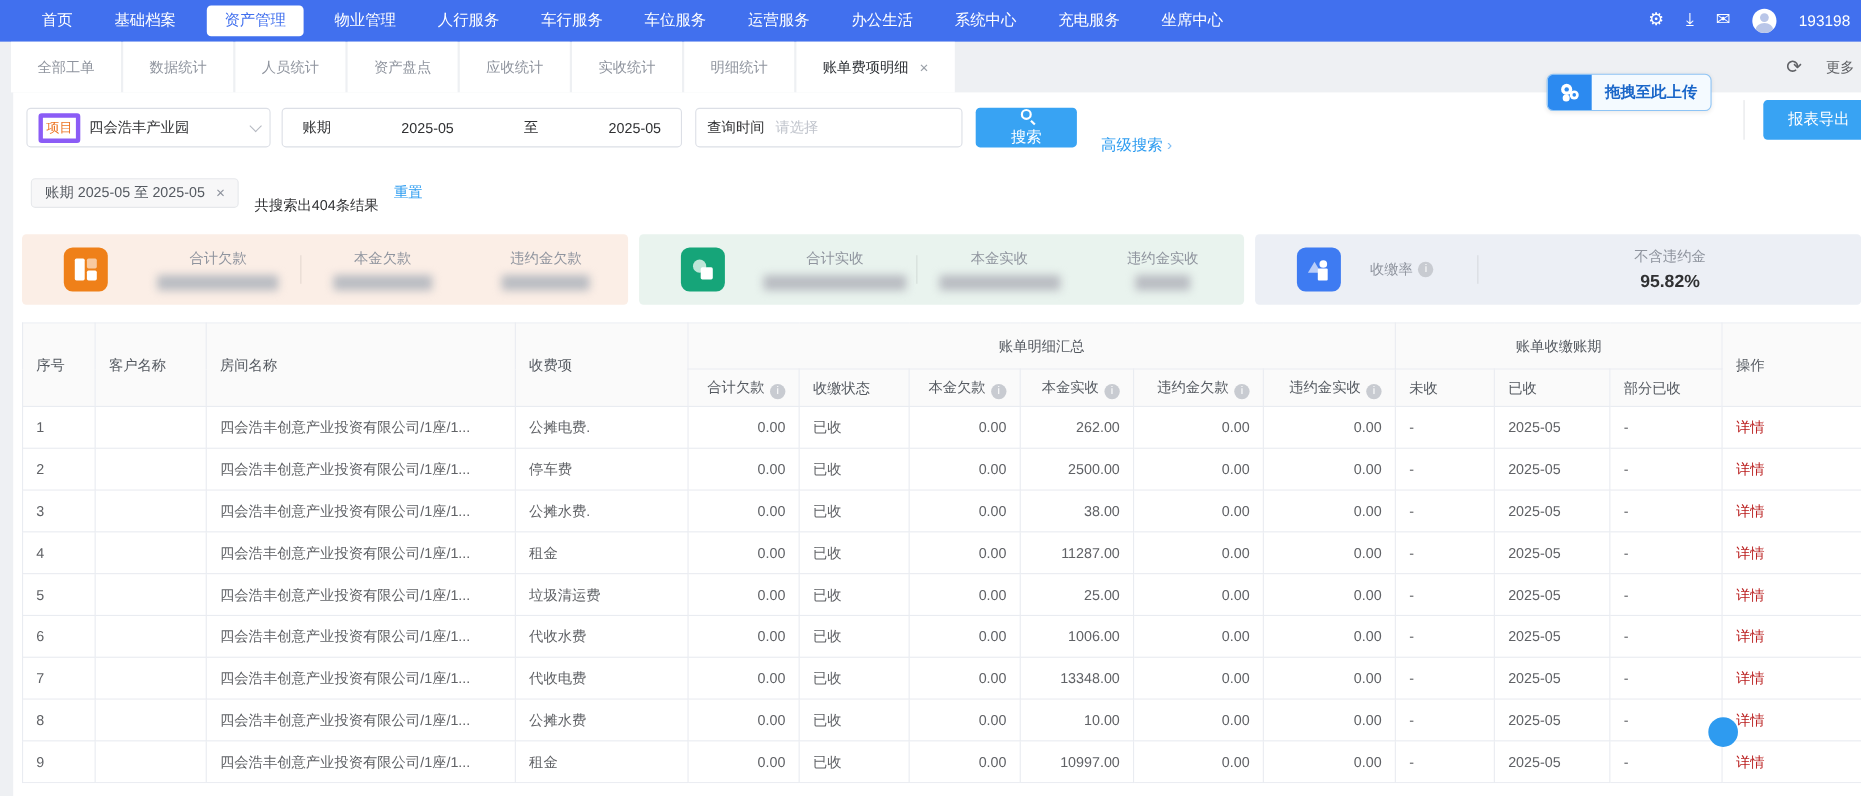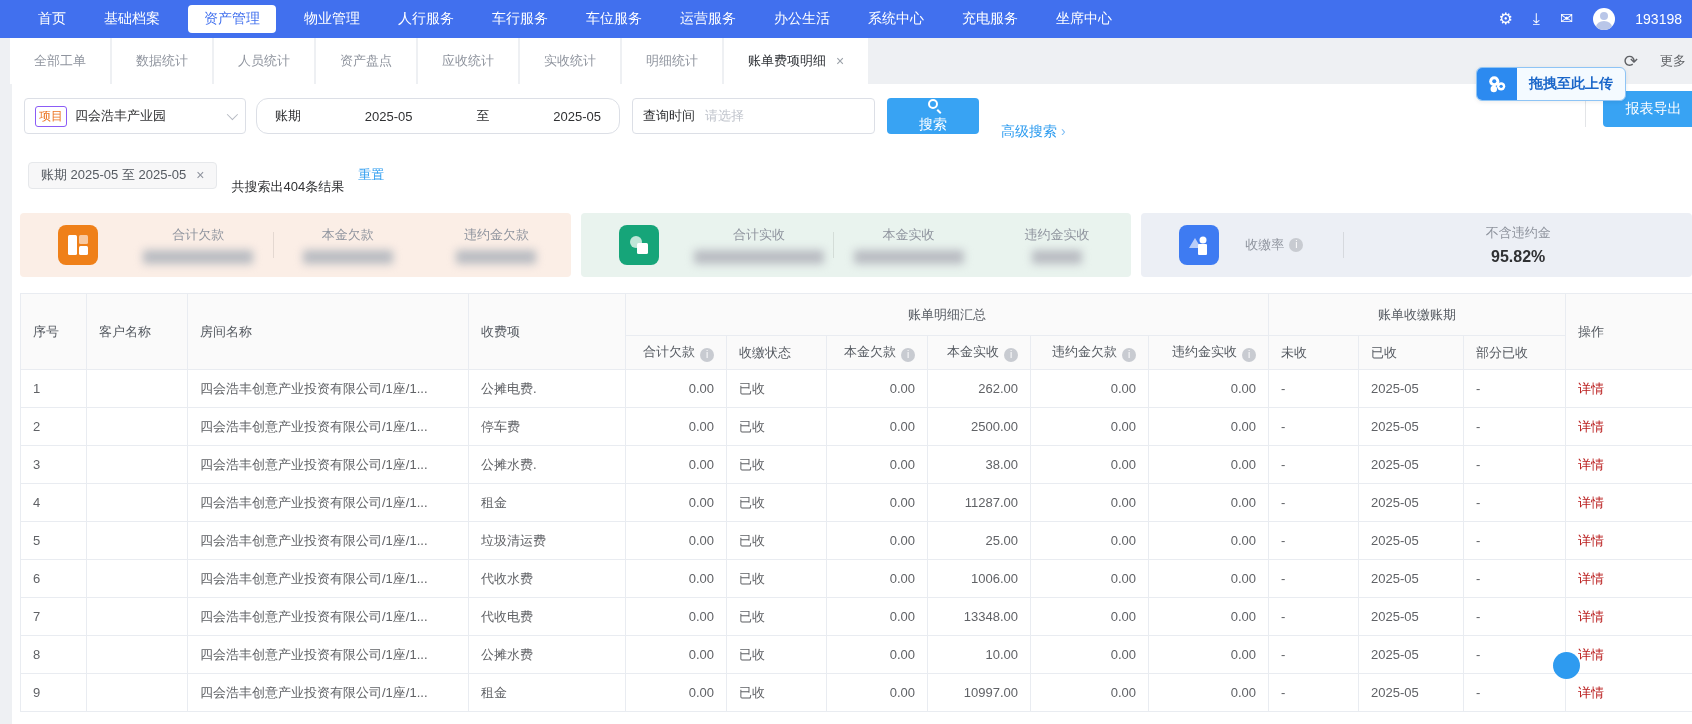--- a/index.html
+++ b/index.html
@@ -28,24 +28,24 @@
   .tab.active .tab-close { display:inline-block; }
   .tab-actions { position:absolute; right:6px; top:0; height:46px; display:flex; align-items:center; gap:22px; color:#606266; }
   .refresh-icon { font-size:17px; cursor:pointer; color:#606266; }
   .more-link { font-size:13px; cursor:pointer; white-space:nowrap; }
   
   .content { margin-left:12px; background:#fff; height:640px; position:relative; }
   
   .filter-row { display:flex; align-items:center; padding:7px 0 0 12px; gap:8px; }
   .field { height:36px; background:#fff; border:1px solid #dcdfe6; border-radius:4px; display:flex; align-items:center; padding:0 10px; }
   .field-project { width:222px; }
-  .badge { border:1px solid #8b5cf6; color:#ec7524; font-size:12px; padding:1px 3px; border-radius:3px; margin-right:8px; flex:none; }
+  .badge { border:4px solid #8b5cf6; color:#ec7524; font-size:12px; padding:1px 3px; border-radius:3px; margin-right:8px; flex:none; }
   .field-value { color:#303133; flex:1; white-space:nowrap; overflow:hidden; }
   .chevron-down { width:8px; height:8px; border-right:1px solid #b6bac2; border-bottom:1px solid #b6bac2; transform:rotate(45deg) translateY(-2px); flex:none; }
-  .field-period { width:364px; margin-left:2px; justify-content:space-between; padding:0 18px;border-radius:12px; }
+  .field-period { width:364px; margin-left:2px; justify-content:space-between; padding:0 18px; }
   .field-label { color:#303133; white-space:nowrap; }
   .field-query { width:243px; margin-left:4px; gap:10px; }
   .placeholder { color:#c0c4cc; }
   .btn { border:none; border-radius:4px; background:#38a3f3; color:#fff; font-size:14px; height:36px; display:flex; align-items:center; justify-content:center; cursor:pointer; }
   .search-btn { width:92px; margin-left:4px; gap:7px;flex-direction:column; }
   .mag-icon { width:10px; height:10px; border:2px solid #fff; border-radius:50%; position:relative; flex:none; }
   .mag-icon::after { content:""; position:absolute; width:2px; height:5px; background:#fff; left:8px; top:8px; transform:rotate(-45deg); }
   .adv-link { color:#2d9cf0; margin-left:14px; cursor:pointer; white-space:nowrap; font-size:14px;margin-top:32px; }
   .adv-arrow { color:#7fbef5; margin-left:4px; }
   .v-divider { position:absolute; left:1573px; top:7px; width:1px; height:36px; background:#e3e5e8; }
@@ -80,21 +80,21 @@
   table { width:1720px; table-layout:fixed; border-collapse:collapse; font-size:13px; color:#606266; background:#fff; }
   th, td { border:1px solid #e9ecf1; padding:0 12px; white-space:nowrap; overflow:hidden; text-overflow:ellipsis; }
   thead th { background:#fafafa; font-weight:normal; color:#555a61; text-align:left; }
   thead tr.group-row th { height:42px; }
   thead tr.sub-row th { height:34px; }
   thead th.group { text-align:center; }
   tbody td { height:38px; background:#fff; }
   .num { text-align:right; }
   .detail-link { color:#b91c1c; cursor:pointer; }
   
-  .upload-widget { position:absolute; left:1476px; top:67px; height:34px; display:flex; align-items:center; background:#f4faff; border:1px solid #8ec4f5; border-radius:6px; overflow:hidden; z-index:6; box-shadow:0 1px 4px rgba(0,0,0,0.08); }
+  .upload-widget { position:absolute; left:1406px; top:67px; height:34px; display:flex; align-items:center; background:#f4faff; border:1px solid #8ec4f5; border-radius:6px; overflow:hidden; z-index:6; box-shadow:0 1px 4px rgba(0,0,0,0.08); }
   .upload-icon { width:40px; height:34px; background:#2c8af0; display:flex; align-items:center; justify-content:center; flex:none; }
   .upload-text { padding:0 12px; color:#1a66c9; font-weight:bold; font-size:14px; white-space:nowrap; }
   
   .float-btn { position:absolute; left:1553px; top:652px; width:27px; height:27px; border-radius:50%; background:#2e9bf0; z-index:6; cursor:pointer; }
 </style>
 </head>
 <body>
 
 <div class="navbar">
   <div class="nav-items">

